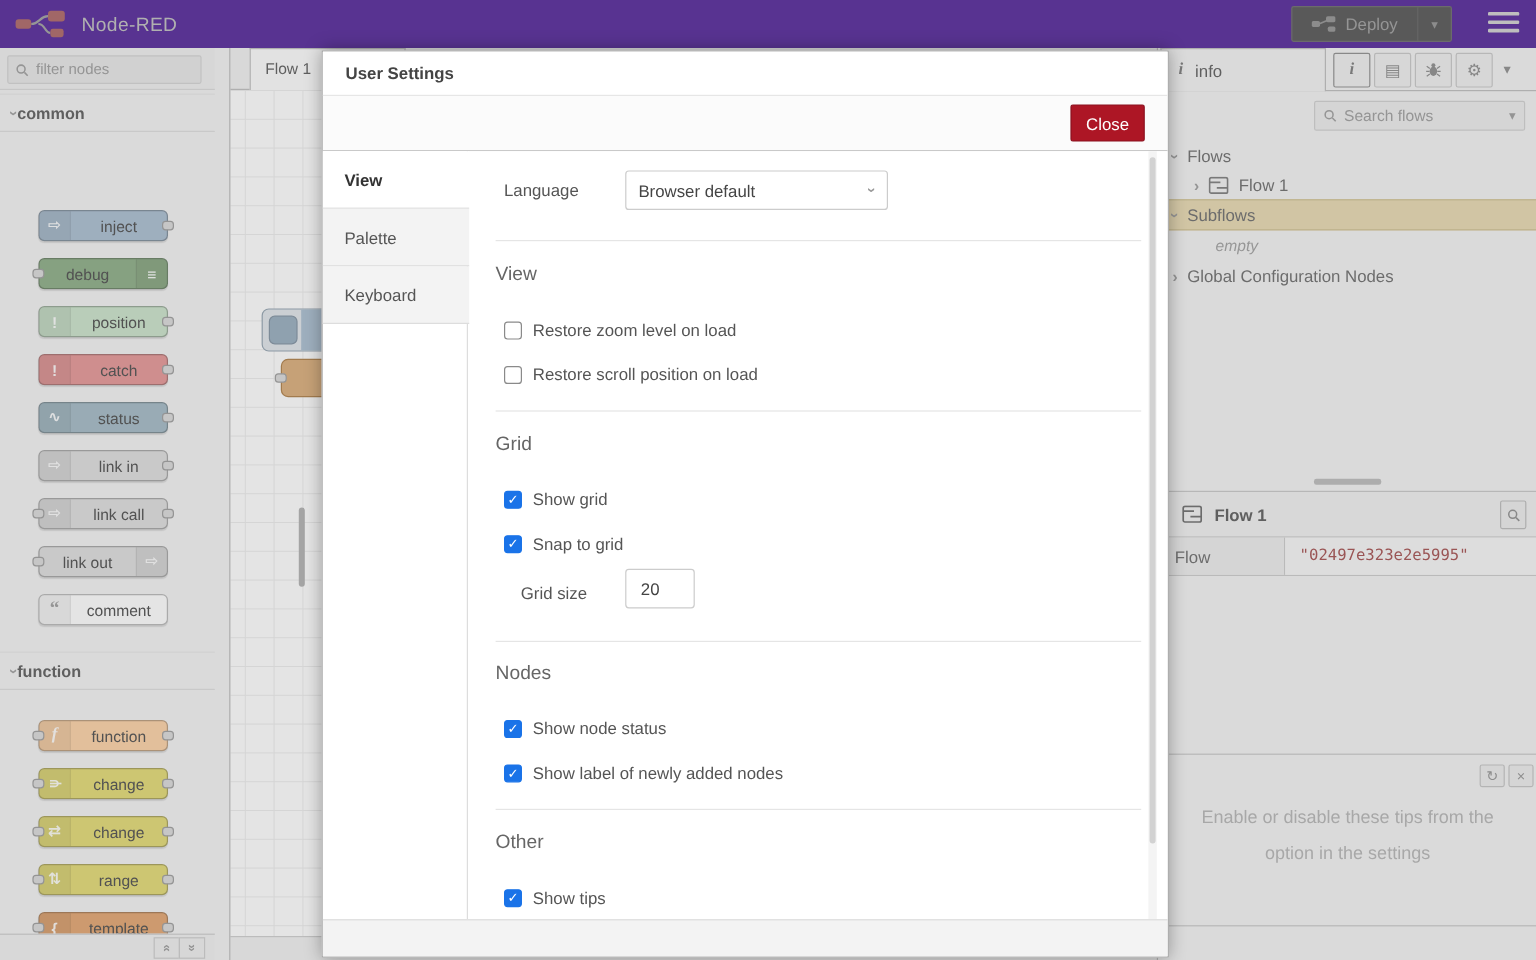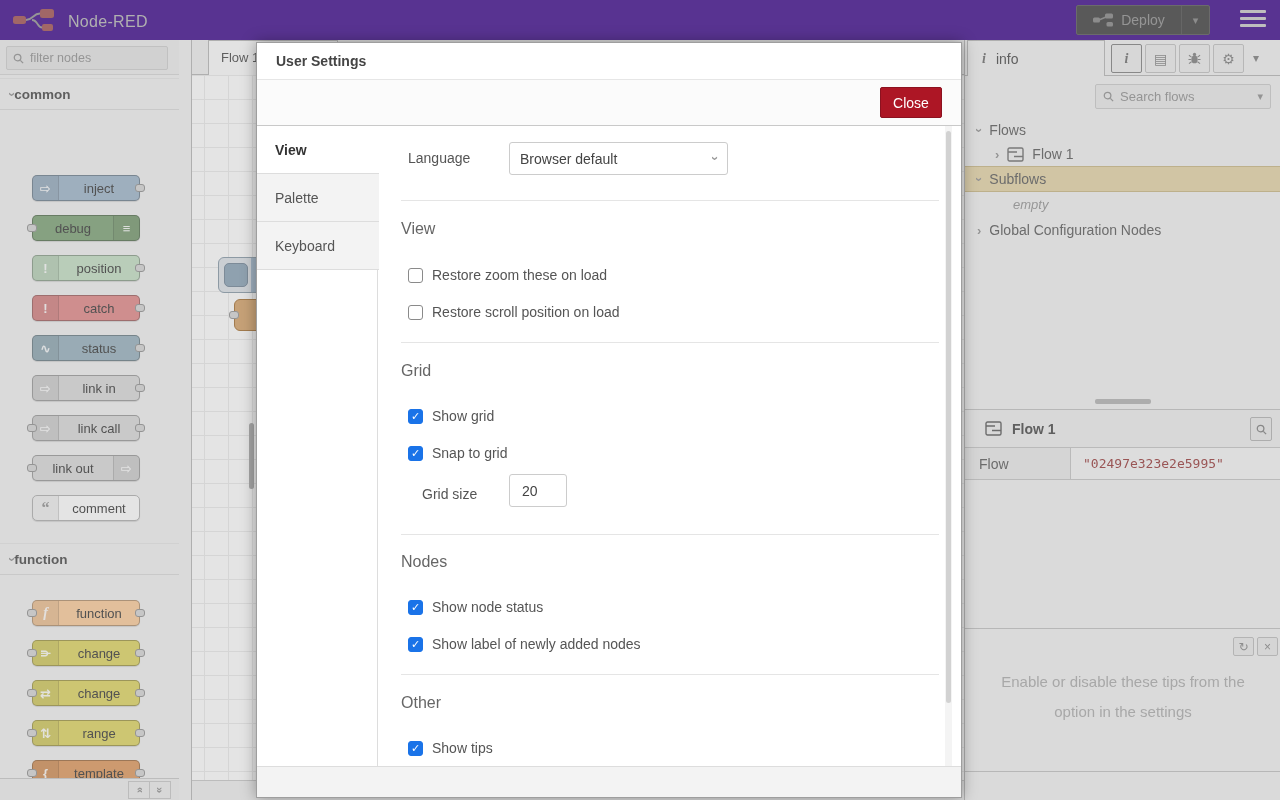--- a/index.html
+++ b/index.html
@@ -79,21 +79,21 @@
   .fsearch-btn{position:absolute;right:8px;top:7px;width:22px;height:24px;background:#ececec;border:1px solid #b9b9b9;border-radius:2px;display:flex;align-items:center;justify-content:center;}
   .frow{position:absolute;left:0;top:408px;width:100%;height:32px;border-bottom:1px solid #c9c9c9;display:flex;}
   .frow .k{width:106px;background:#ececec;border-right:1px solid #c9c9c9;display:flex;align-items:center;padding-left:14px;color:#666;}
   .frow .v{flex:1;background:#f7f7f7;display:flex;align-items:center;padding-left:12px;color:#a04848;font-family:"DejaVu Sans Mono","Liberation Mono",monospace;font-size:13px;}
   .tips{position:absolute;left:0;top:588px;width:100%;height:144px;border-top:1px solid #c6c6c6;border-bottom:1px solid #c6c6c6;}
   .tip-btn{position:absolute;top:8px;width:21px;height:19px;background:#ececec;border:1px solid #c2c2c2;border-radius:2px;color:#909090;display:flex;align-items:center;justify-content:center;font-size:12px;}
   .tip-refresh{left:268px;} .tip-close{left:292px;}
   .tip-text{position:absolute;left:16px;top:38px;width:284px;text-align:center;color:#b2b2b2;font-size:15px;line-height:30px;}
 
   
-  #dialog{position:absolute;left:256px;top:42px;width:706px;height:756px;background:#fff;border:1px solid #9e9e9e;box-shadow:0 0 14px rgba(0,0,0,.35);z-index:100;}
+  #dialog{position:absolute;left:268px;top:42px;width:706px;height:756px;background:#fff;border:1px solid #9e9e9e;box-shadow:0 0 14px rgba(0,0,0,.35);z-index:100;}
   .dlg-title{position:absolute;left:0;top:0;width:100%;height:37px;background:#fff;border-bottom:1px solid #e6e6e6;display:flex;align-items:center;padding-left:19px;font-size:14px;font-weight:bold;color:#444;}
   .dlg-btnbar{position:absolute;left:0;top:37px;width:100%;height:46px;background:#fbfbfb;border-bottom:1px solid #c9c9c9;}
   .btn-close{position:absolute;right:19px;top:7px;width:62px;height:31px;background:#AD1625;border:1px solid #8c1220;border-radius:2px;color:#fff;font-size:14px;display:flex;align-items:center;justify-content:center;}
   .dlg-body{position:absolute;left:0;top:83px;width:100%;height:640px;background:#fff;}
   .dtabs{position:absolute;left:0;top:0;width:121px;height:640px;border-right:1px solid #ddd;}
   .dtab{position:absolute;left:0;width:122px;height:48px;display:flex;align-items:center;padding-left:18px;font-size:14px;color:#555;background:#f3f3f3;border-bottom:1px solid #ddd;}
   .dtab.active{background:#fff;color:#333;font-weight:bold;width:122px;}
   .dcontent{position:absolute;left:121px;top:0;width:567px;height:640px;}
   .lang-label{position:absolute;left:30px;top:24px;font-size:14px;color:#555;}
   .dselect{position:absolute;left:131px;top:16px;width:219px;height:33px;border:1px solid #ccc;border-radius:3px;background:#fff;display:flex;align-items:center;padding:0 10px;font-size:14px;color:#444;}
@@ -385,21 +385,21 @@
         <div class="dselect">
           <span>Browser default</span>
           <span class="dsel-caret"><span class="chev">›</span></span>
         </div>
 
         <div class="dhr" style="top:74px;"></div>
         <div class="dsec" style="top:94px;">View</div>
 
         <div class="cbrow" style="top:140px;">
           <span class="cb off"></span>
-          <span>Restore zoom these on load</span>
+          <span>Restore zoom level on load</span>
         </div>
         <div class="cbrow" style="top:177px;">
           <span class="cb off"></span>
           <span>Restore scroll position on load</span>
         </div>
 
         <div class="dhr" style="top:216px;"></div>
         <div class="dsec" style="top:236px;">Grid</div>
 
         <div class="cbrow" style="top:281px;">

